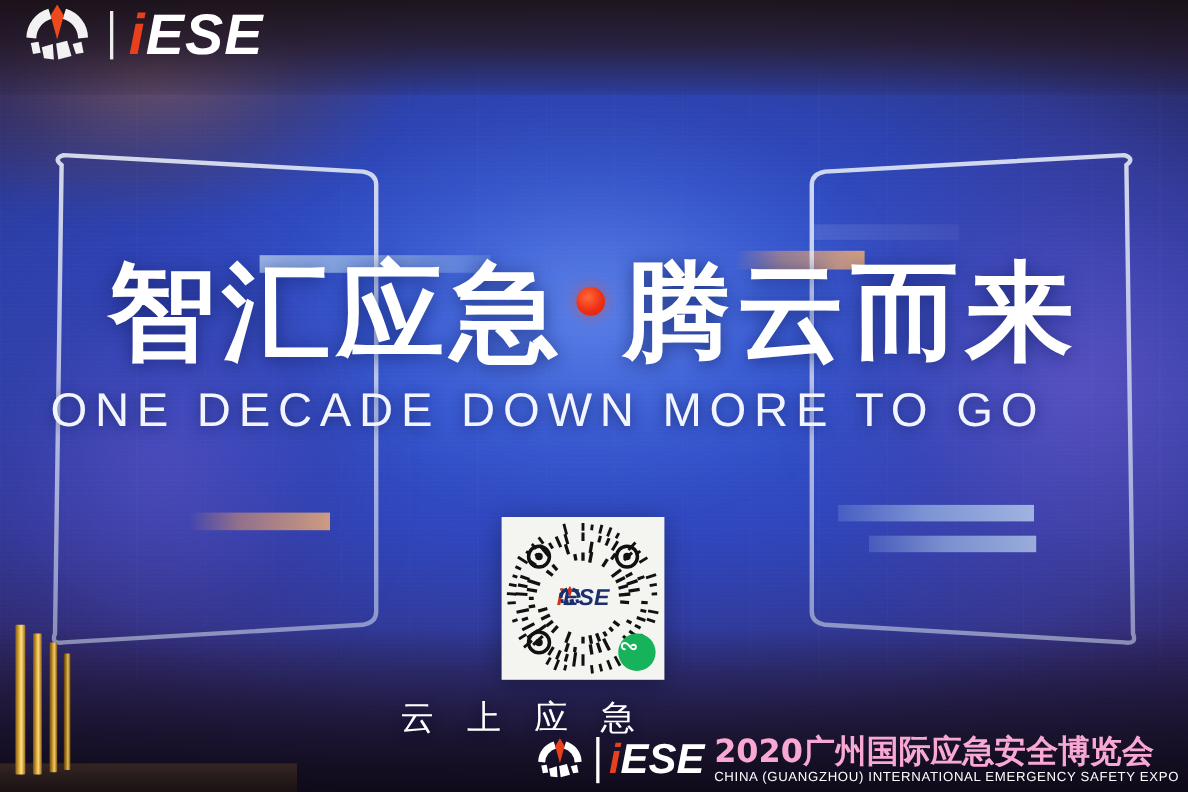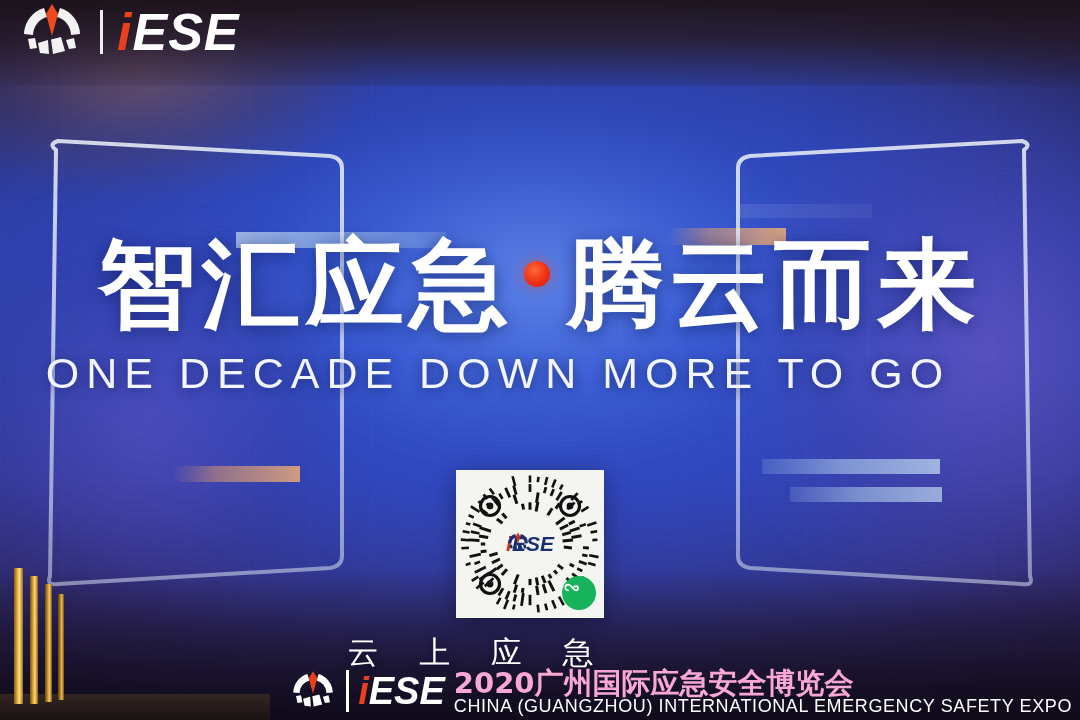--- a/index.html
+++ b/index.html
@@ -127,36 +127,36 @@
     letter-spacing:0px;font-family:"Liberation Sans",sans-serif;
   }
   #qr-center .qr-iese .dot-i{color:#d03018;}
   #mp-badge{
     position:absolute;right:8px;bottom:8px;width:34px;height:34px;border-radius:50%;
     background:#16b35a;display:flex;align-items:center;justify-content:center;
   }
   #qr-caption{
     position:absolute;left:0;top:632px;width:952px;text-align:center;
     color:#ffffff;font-size:31px;letter-spacing:11px;font-weight:500;
-    font-family:Liberation Mono, monospace;
+    font-family:Liberation Serif, serif;
     text-shadow:0 2px 10px rgba(10,10,40,.8);
   }
 
   
   #expo-lockup{position:absolute;right:8px;bottom:6px;display:flex;align-items:center;gap:9px;}
   #expo-lockup .divider{width:3px;height:42px;background:#ffffff;}
   #expo-iese{
     color:#ffffff;font-weight:bold;font-style:italic;font-size:38px;line-height:38px;
     letter-spacing:0px;font-family:"Liberation Sans",sans-serif;
   }
   #expo-iese .dot-i{color:#e8401c;}
   #expo-text{display:flex;flex-direction:column;justify-content:center;}
   #expo-cn{color:#f9a8d4;font-weight:bold;font-size:29px;line-height:31px;letter-spacing:0px;
     font-family:"DejaVu Sans","Liberation Sans",sans-serif;}
-  #expo-en{color:#ffffff;font-size:18px;line-height:15px;letter-spacing:.6px;
+  #expo-en{color:#ffffff;font-size:12px;line-height:15px;letter-spacing:.6px;
     font-family:"Liberation Sans",sans-serif;text-align:center;}
 
   
   .pole{position:absolute;bottom:0;border-radius:1px;}
   #pole-red{
     left:4px;bottom:104px;width:34px;height:9px;
     background:linear-gradient(180deg,#e8381c,#b5240f);
   }
   #floor{
     position:absolute;left:0;bottom:0;width:270px;height:26px;

